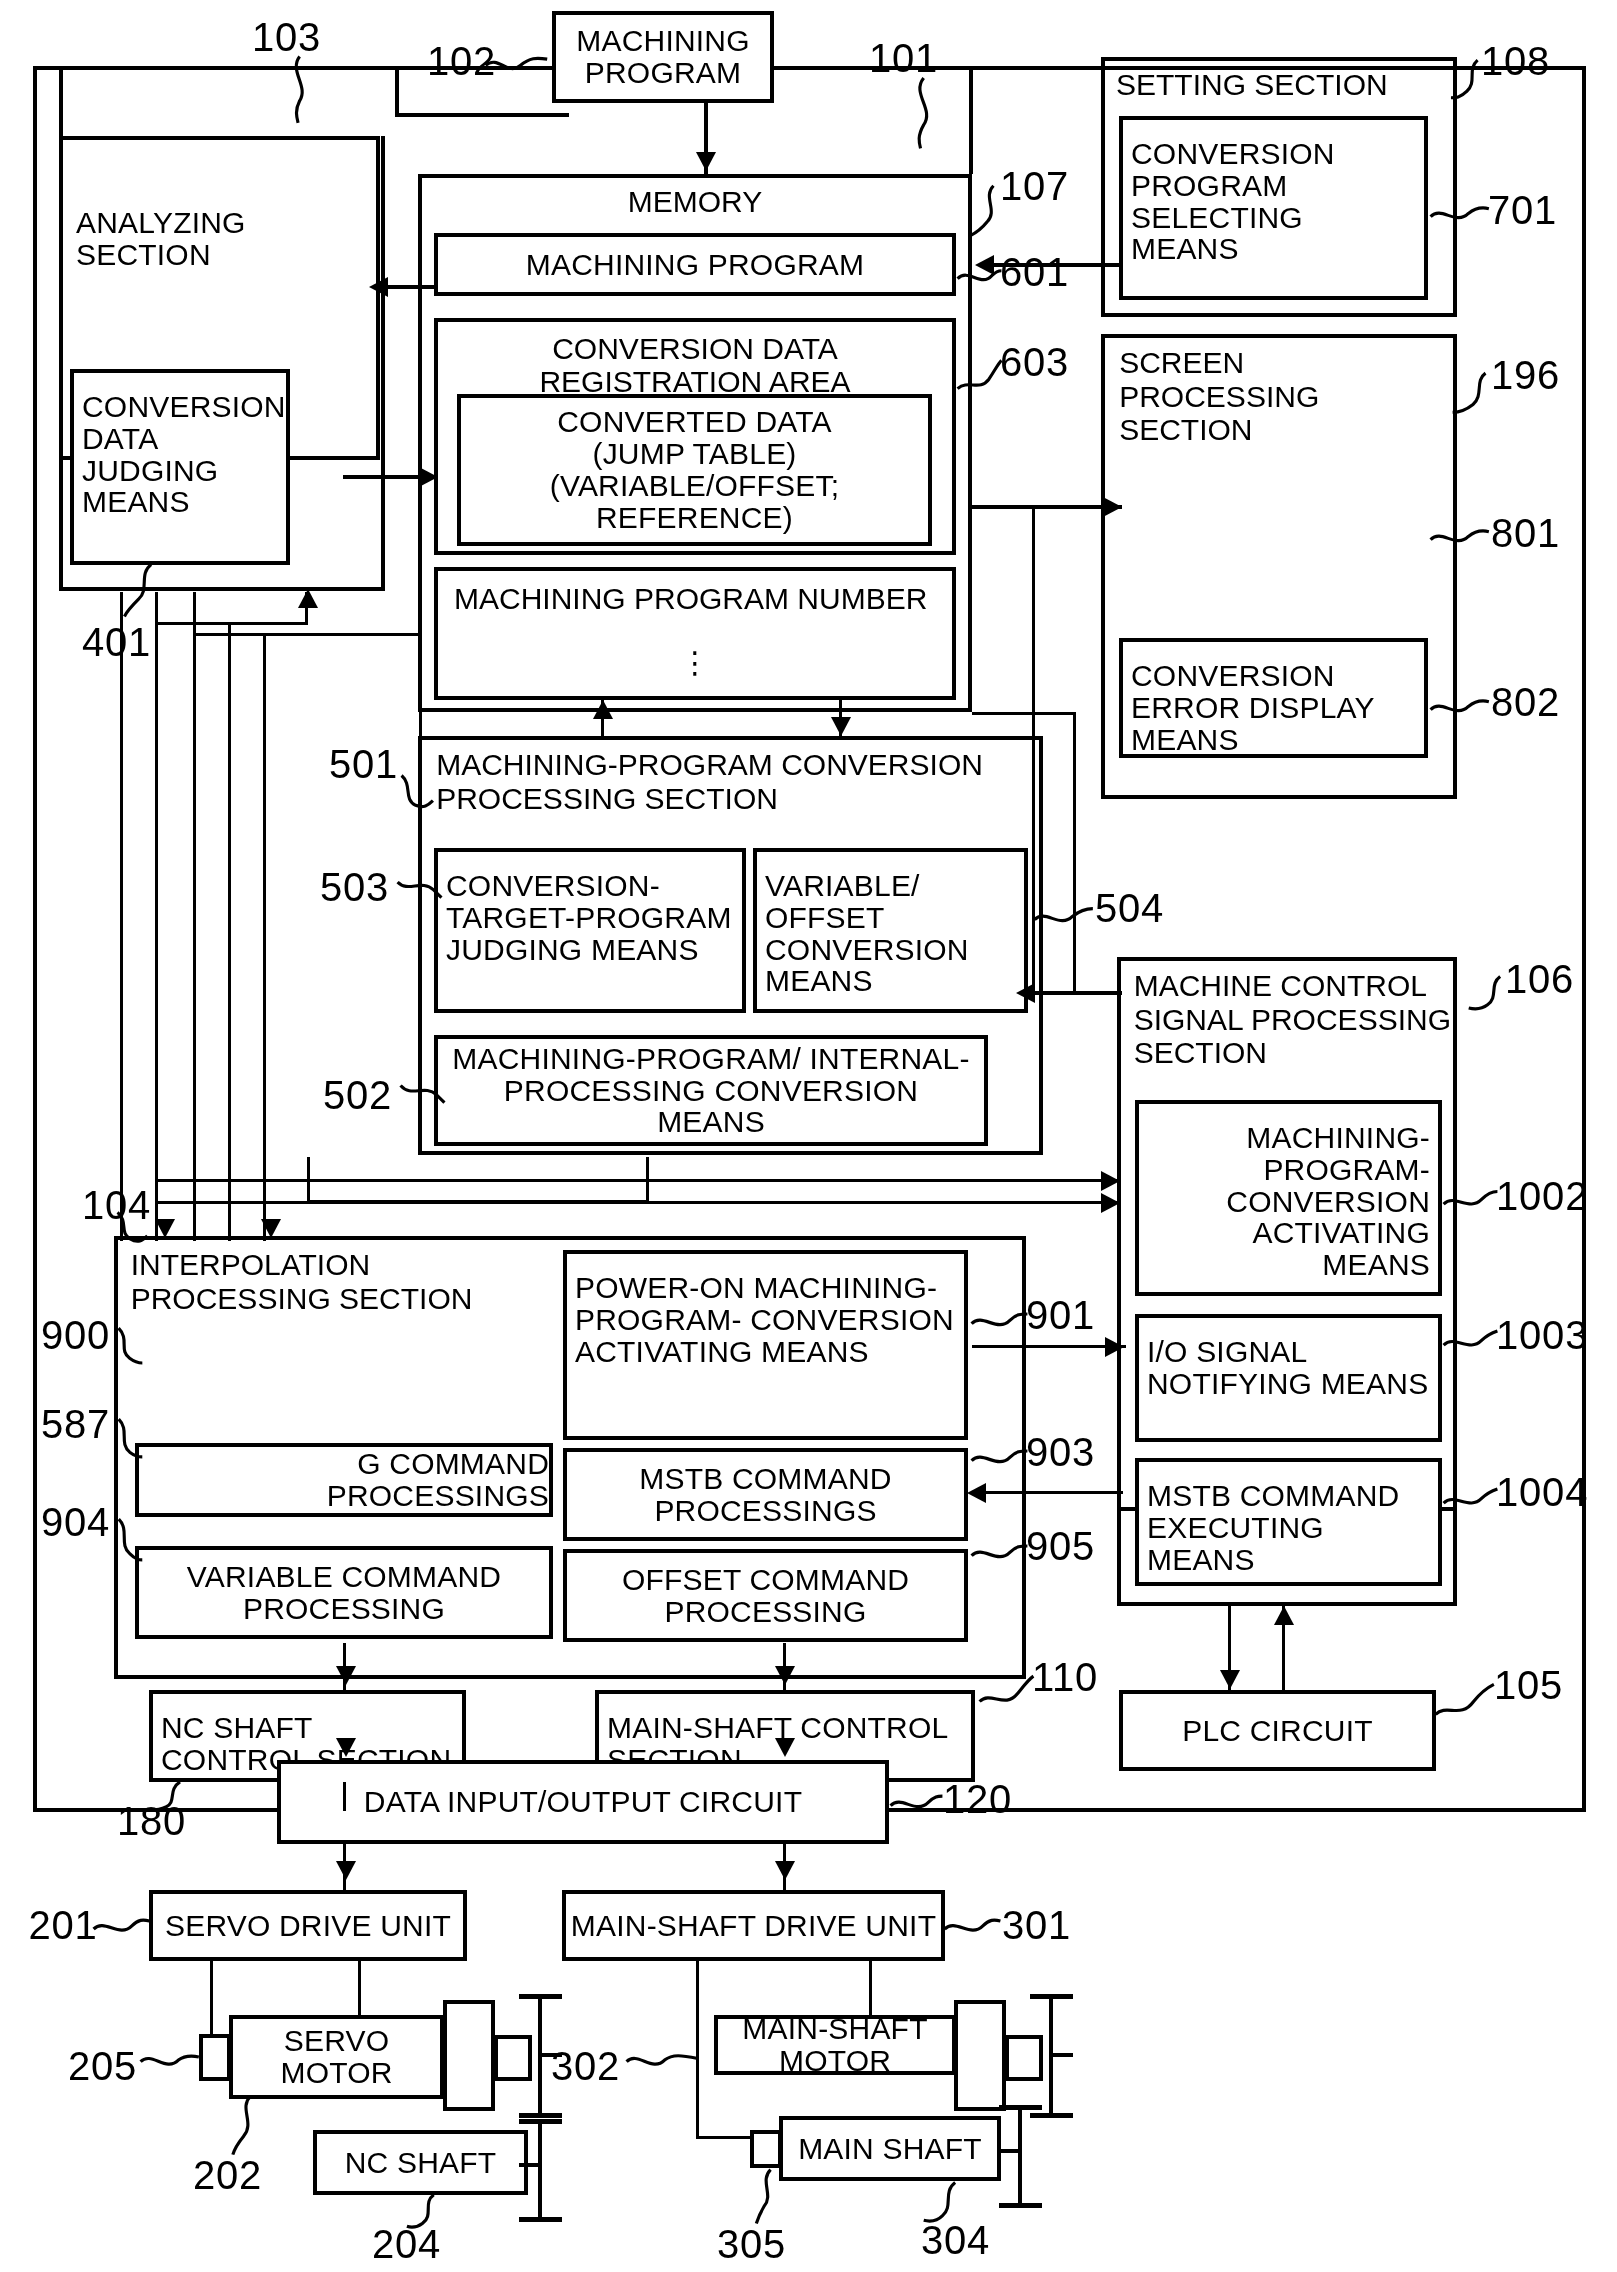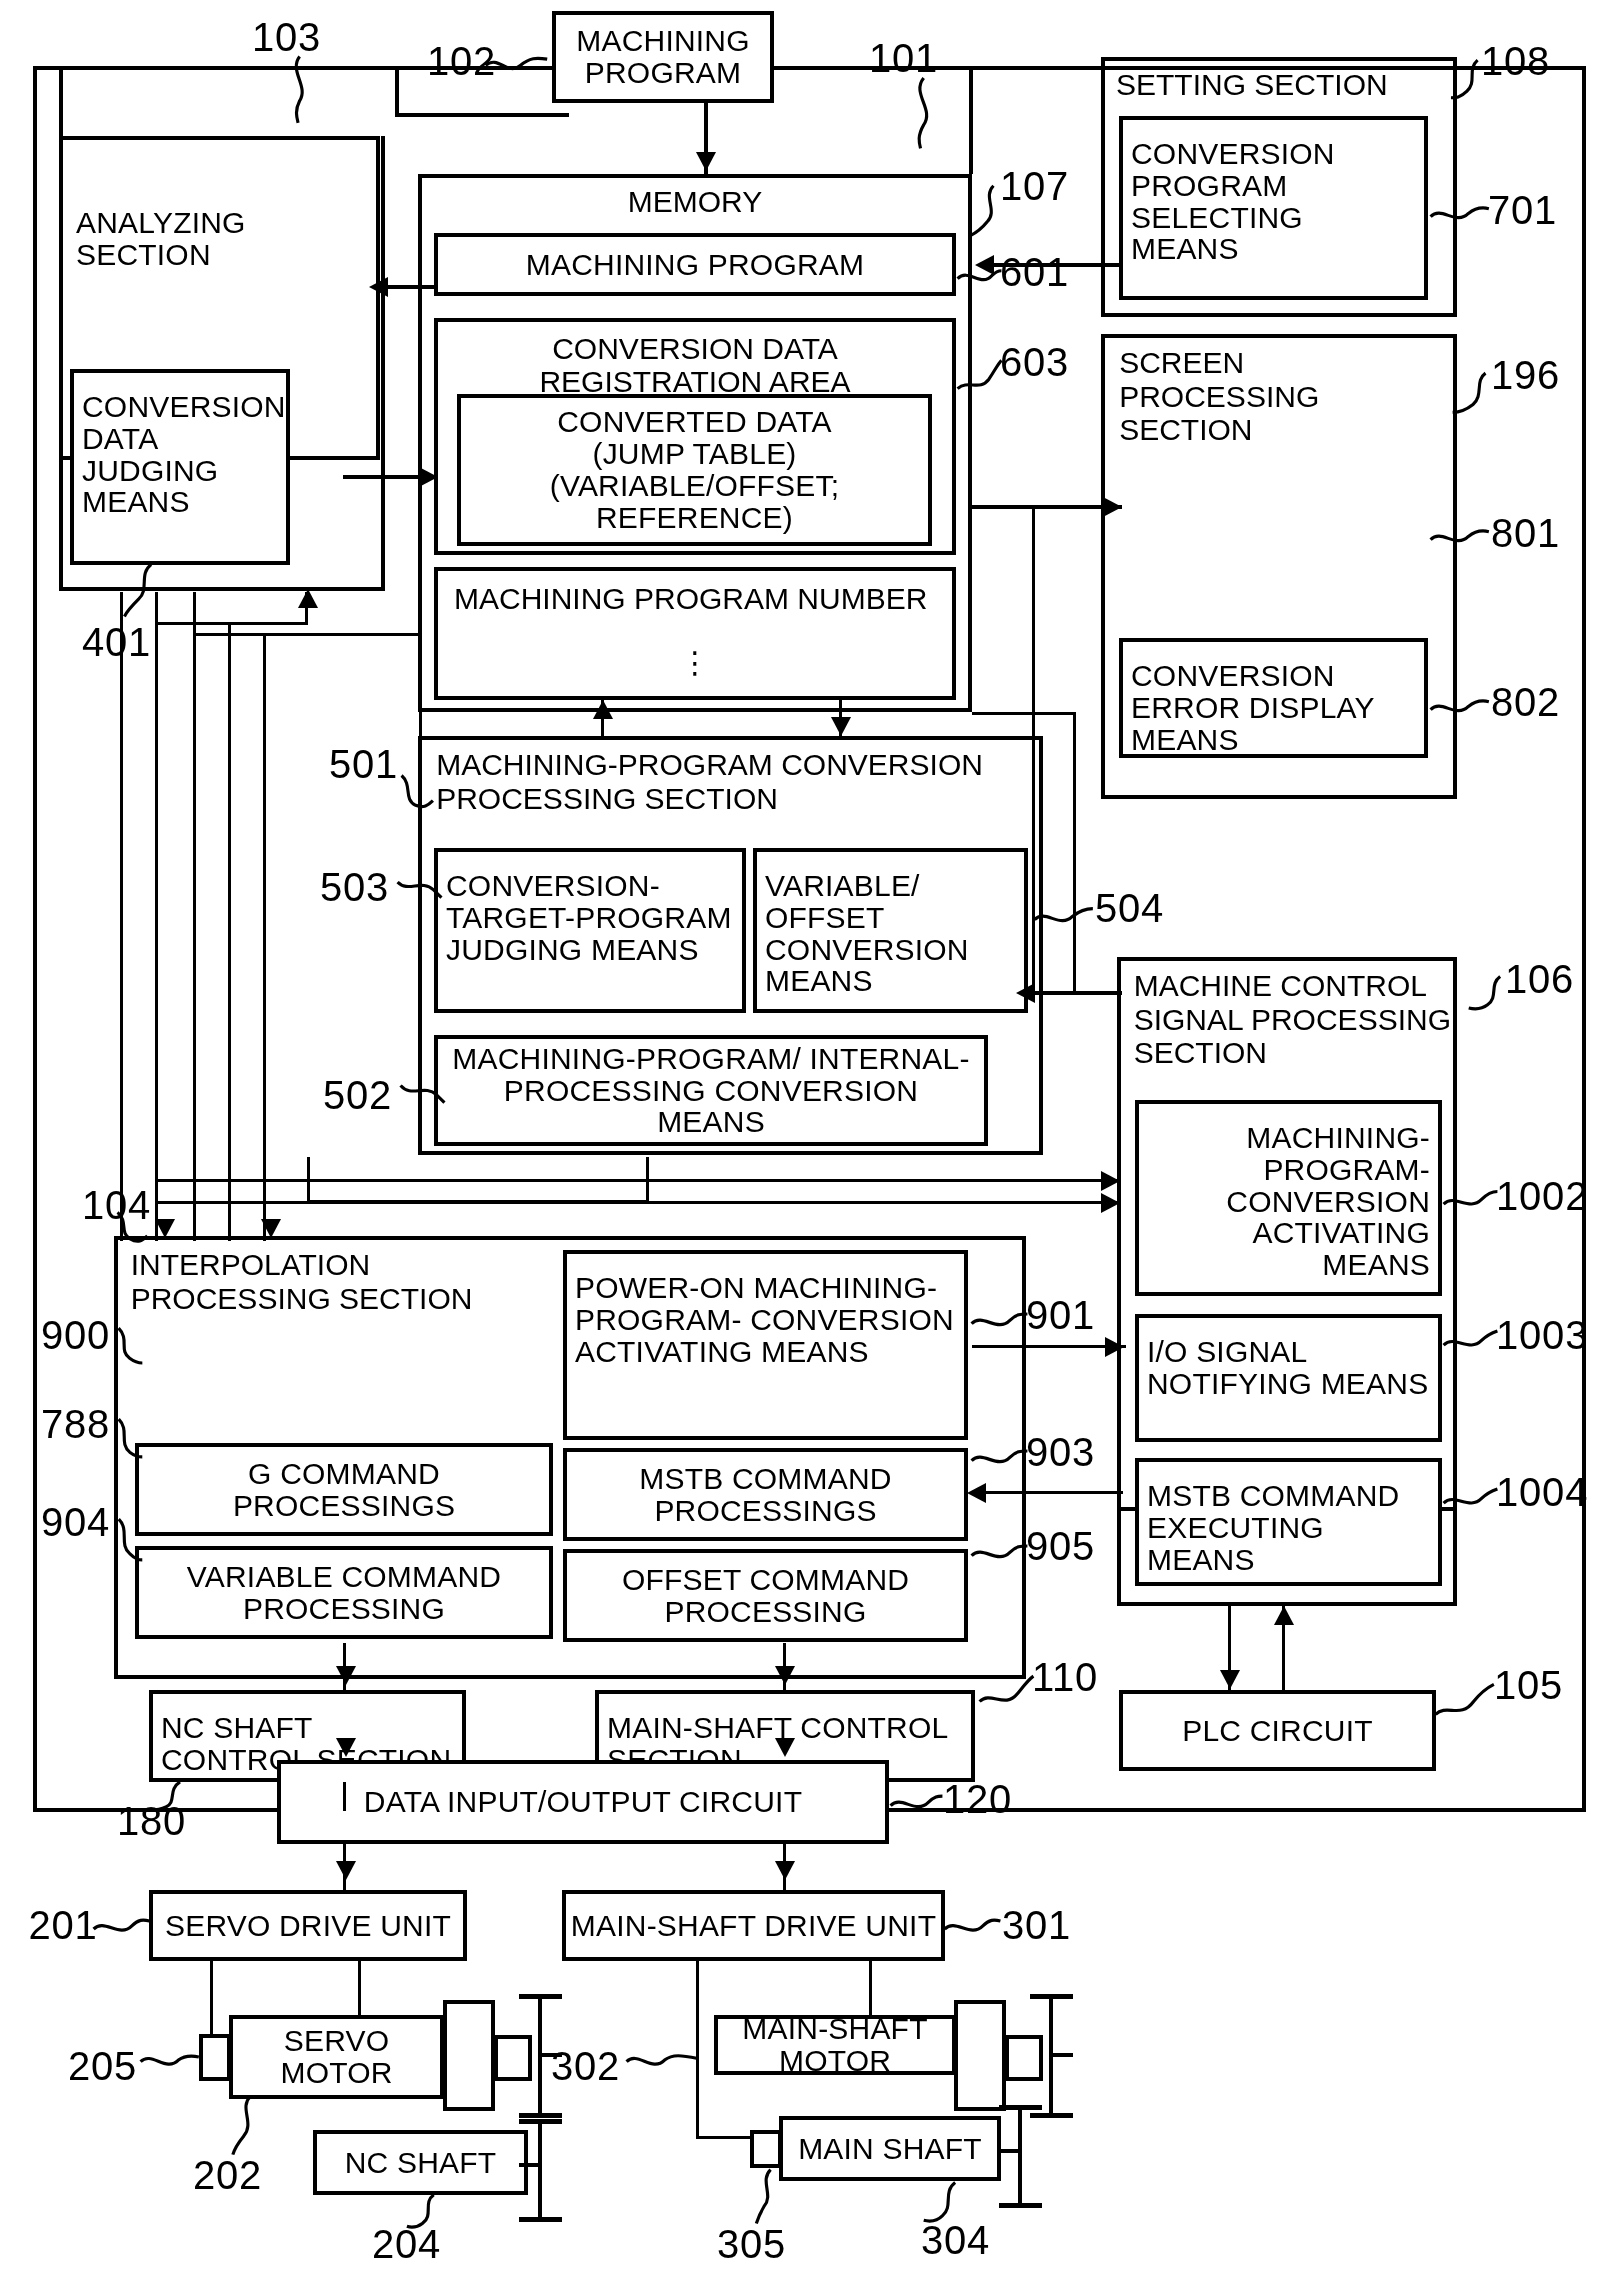--- a/index.html
+++ b/index.html
@@ -298,24 +298,24 @@
   <div class="ref" style="left:82px;top:1185px;">104</div>
   <svg class="lead" style="left:116px;top:1209px;width:47px;height:38px;" viewBox="0 0 60 48" width="47" height="38">
     <path d="M2,4 C16,16 4,30 18,38 C28,44 34,40 40,34"></path>
   </svg>
 
   <div class="ref" style="left:41px;top:1315px;">900</div>
   <svg class="lead" style="left:117px;top:1325px;width:38px;height:38px;" viewBox="0 0 48 48" width="38" height="38">
     <path d="M2,4 C16,18 2,32 16,42 C24,48 28,48 32,48"></path>
   </svg>
 
-  <div class="bx hv" style="left:135px;top:1443px;width:418px;height:93px;border-width:4.7px;">
+  <div class="bx hv" style="left:135px;top:1443px;width:418px;height:74px;border-width:4.7px;text-align:right;">
     <span class="txt">G COMMAND PROCESSINGS</span>
   </div>
-  <div class="ref" style="left:41px;top:1404px;">788</div>
+  <div class="ref" style="left:41px;top:1404px;">587</div>
   <svg class="lead" style="left:117px;top:1416px;width:38px;height:44px;" viewBox="0 0 48 56" width="38" height="44">
     <path d="M2,4 C16,18 2,34 16,46 C24,52 28,52 32,52"></path>
   </svg>
 
   <div class="bx hv" style="left:135px;top:1546px;width:418px;height:93px;border-width:4.7px;">
     <span class="txt">VARIABLE COMMAND PROCESSING</span>
   </div>
   <div class="ref" style="left:41px;top:1502px;">904</div>
   <svg class="lead" style="left:117px;top:1516px;width:38px;height:47px;" viewBox="0 0 48 60" width="38" height="47">
     <path d="M2,4 C16,18 2,36 16,48 C24,56 28,56 32,56"></path>

